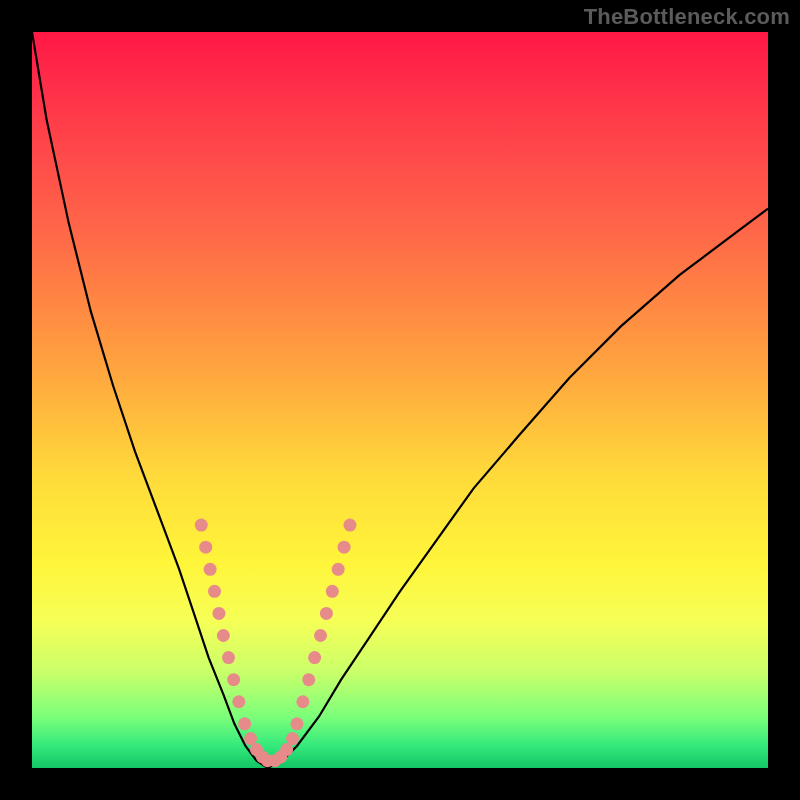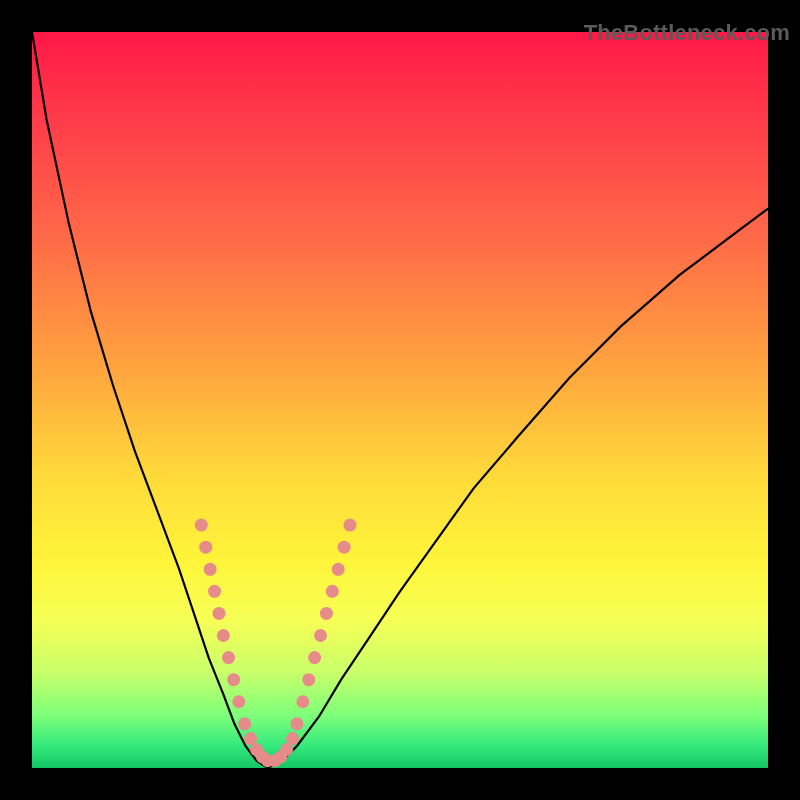--- a/index.html
+++ b/index.html
@@ -49,21 +49,21 @@
     fill: none;
     stroke: #000;
     stroke-width: 2.2;
   }
   .marker {
     fill: #e78a8a;
     stroke: none;
   }
   .watermark {
     position: absolute;
-    top: 20px;
+    top: 4px;
     right: 10px;
     font-family: Arial, Helvetica, sans-serif;
     font-size: 22px;
     font-weight: 600;
     color: #5b5b5b;
     letter-spacing: 0.2px;
     user-select: none;
   }
 </style>
 </head>

